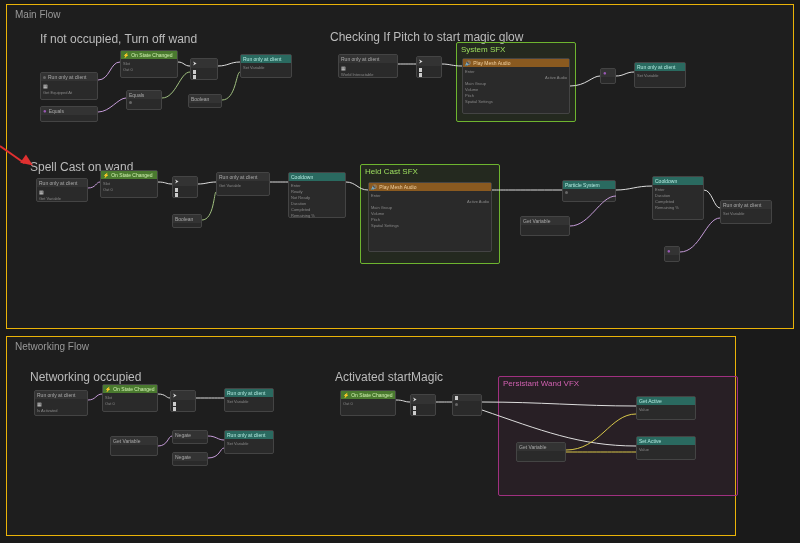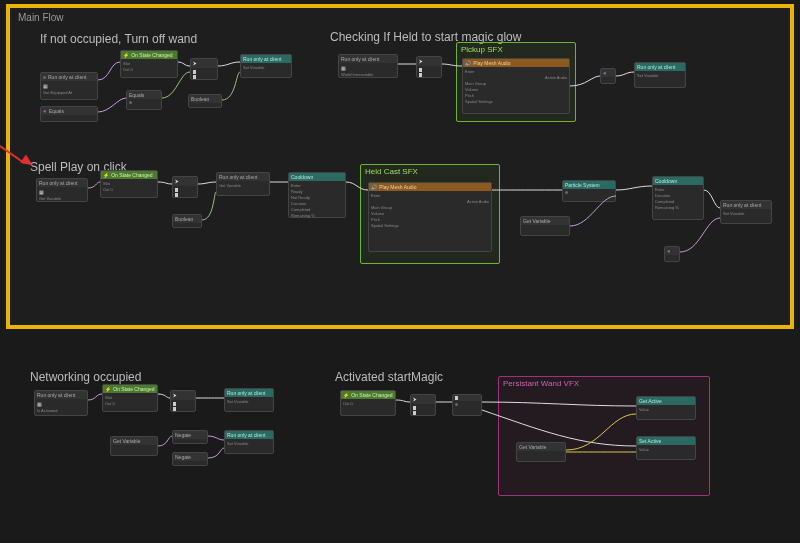--- a/index.html
+++ b/index.html
@@ -14,21 +14,21 @@
     overflow: hidden;
   }
   .canvas {
     width: 800px;
     height: 543px;
     position: relative;
     background: #1a1a1a;
   }
   .section {
     position: absolute;
-    border: 4px solid #eab308;
+    border: 1px solid #eab308;
     background: #1e1e1e;
   }
   .section-title {
     color: #999;
     font-size: 10px;
     padding: 4px 8px;
   }
   .group {
     position: absolute;
     border: 1px solid;
@@ -106,24 +106,27 @@
 </style>
 </head>
 <body>
 
 <div class="canvas">
 
   <div class="section" style="left:6px; top:4px; width:788px; height:325px;">
     <div class="section-title">Main Flow</div>
   </div>
 
+  <div class="section" style="left:6px; top:336px; width:730px; height:200px;">
+    <div class="section-title">Networking Flow</div>
+  </div>
 
   <div class="comment" style="left:40px; top:32px;">If not occupied, Turn off wand</div>
-  <div class="comment" style="left:330px; top:30px;">Checking If Held to start magic glow</div>
-  <div class="comment" style="left:30px; top:160px;">Spell Play on click</div>
+  <div class="comment" style="left:330px; top:30px;">Checking If Pitch to start magic glow</div>
+  <div class="comment" style="left:30px; top:160px;">Spell Cast on wand</div>
   <div class="comment" style="left:30px; top:370px;">Networking occupied</div>
   <div class="comment" style="left:335px; top:370px;">Activated startMagic</div>
 
   <div class="arrow-line" style="left:0px; top:145px;"></div>
   <div class="arrow" style="left:22px; top:157px; transform: rotate(35deg);"></div>
 
   <div class="node" style="left:40px; top:72px; width:58px; height:28px;">
     <div class="node-head">
         <span class="port"></span>
         <span>Run only at client</span>
@@ -196,21 +199,21 @@
     <div class="node-head">
         <span class="icon-branch"></span>
       </div>
     <div class="node-body">
         <span class="port exec"></span>
         <span class="port exec"></span>
       </div>
   </div>
 
   <div class="group green" style="left:456px; top:42px; width:120px; height:80px;">
-    <div class="group-label">Pickup SFX</div>
+    <div class="group-label">System SFX</div>
   </div>
   <div class="node" style="left:462px; top:58px; width:108px; height:56px;">
     <div class="node-head orange">
         <span class="icon-speaker"></span>
         <span>Play Mesh Audio</span>
       </div>
     <div class="node-body">
       <span>Enter</span>
       <span style="text-align:right">Active Audio</span>
       <span>Main Group</span>
@@ -426,21 +429,21 @@
   </div>
   <div class="node" style="left:452px; top:394px; width:30px; height:22px;">
     <div class="node-head">
         <span class="port exec"></span>
       </div>
     <div class="node-body">
         <span class="port"></span>
       </div>
   </div>
 
-  <div class="group magenta" style="left:498px; top:376px; width:212px; height:120px;">
+  <div class="group magenta" style="left:498px; top:376px; width:240px; height:120px;">
     <div class="group-label">Persistant Wand VFX</div>
   </div>
   <div class="node" style="left:516px; top:442px; width:50px; height:20px;">
     <div class="node-head">
         <span>Get Variable</span>
       </div>
   </div>
   <div class="node" style="left:636px; top:396px; width:60px; height:24px;">
     <div class="node-head teal">
         <span>Get Active</span>

